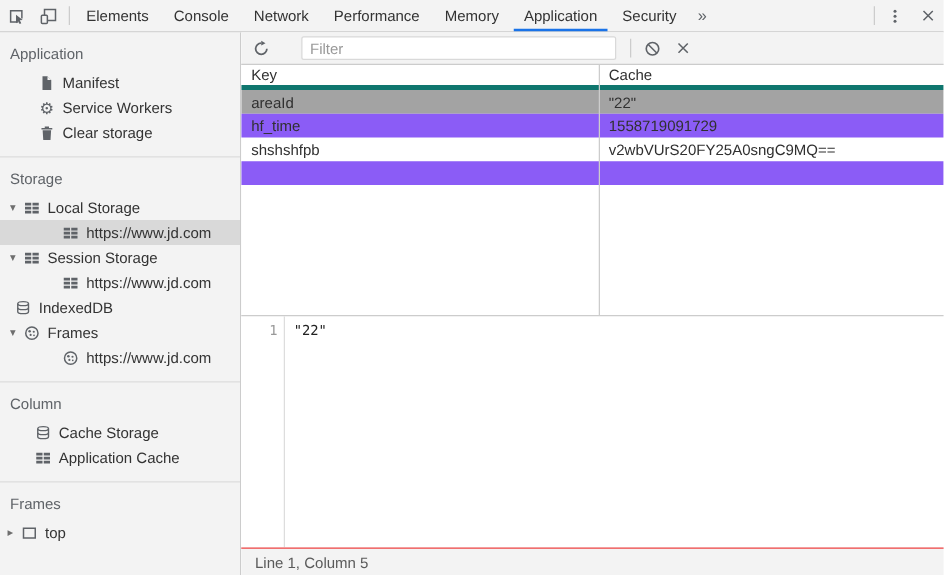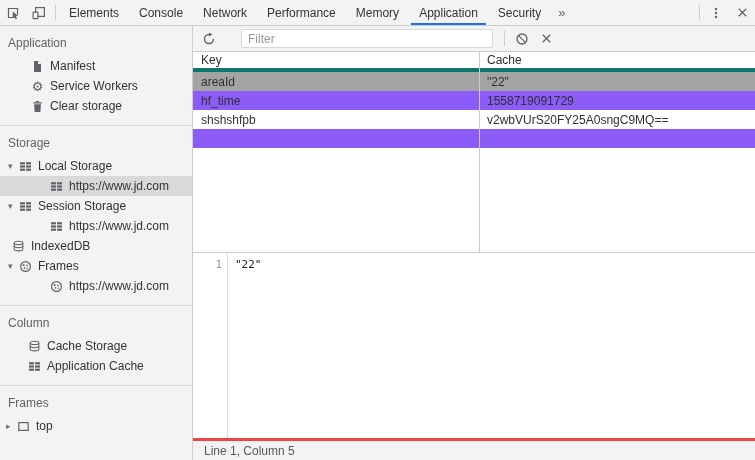--- a/index.html
+++ b/index.html
@@ -54,21 +54,21 @@
   .cell-key{width:286px;flex:0 0 auto;display:flex;align-items:center;padding-left:8px;box-sizing:border-box;overflow:hidden}
   .cell-val{flex:1;display:flex;align-items:center;padding-left:8px;overflow:hidden}
   .dg-row.selected{background:#a3a3a3}
   .dg-row.striped{background:#8b5cf6}
   
   .preview{flex:1;display:flex;background:#fff;overflow:hidden}
   .gutter{width:35px;flex:0 0 auto;padding:5px 5px 0 0;text-align:right;color:#999;
     font:11px "DejaVu Sans Mono",monospace;border-right:1px solid #ddd;box-sizing:border-box}
   .code{padding:5px 0 0 7px;font:11px "DejaVu Sans Mono",monospace;color:#222;line-height:14px}
   
-  .statusbar{height:22px;flex:0 0 auto;background:#f3f3f3;border-top:3px solid #ef4444;
+  .statusbar{height:22px;flex:0 0 auto;background:#f3f3f3;border-top:1px solid #ef4444;
     display:flex;align-items:center;padding-left:11px;color:#5a5a5a;box-sizing:border-box}
 </style>
 </head>
 <body>
 
 <header class="tabbar">
   <button class="tb-btn">
     <svg viewBox="0 0 14 14" width="14" height="14">
       <path d="M8.6 11.5H2.5v-9h9v6.2" fill="none" stroke="currentColor" stroke-width="1.2"></path>
       <path d="M6.8 5.8l5.4 4.1-2.4.35 1.25 2.3-1.35.7-1.25-2.35-1.65 1.6z" fill="currentColor"></path>

